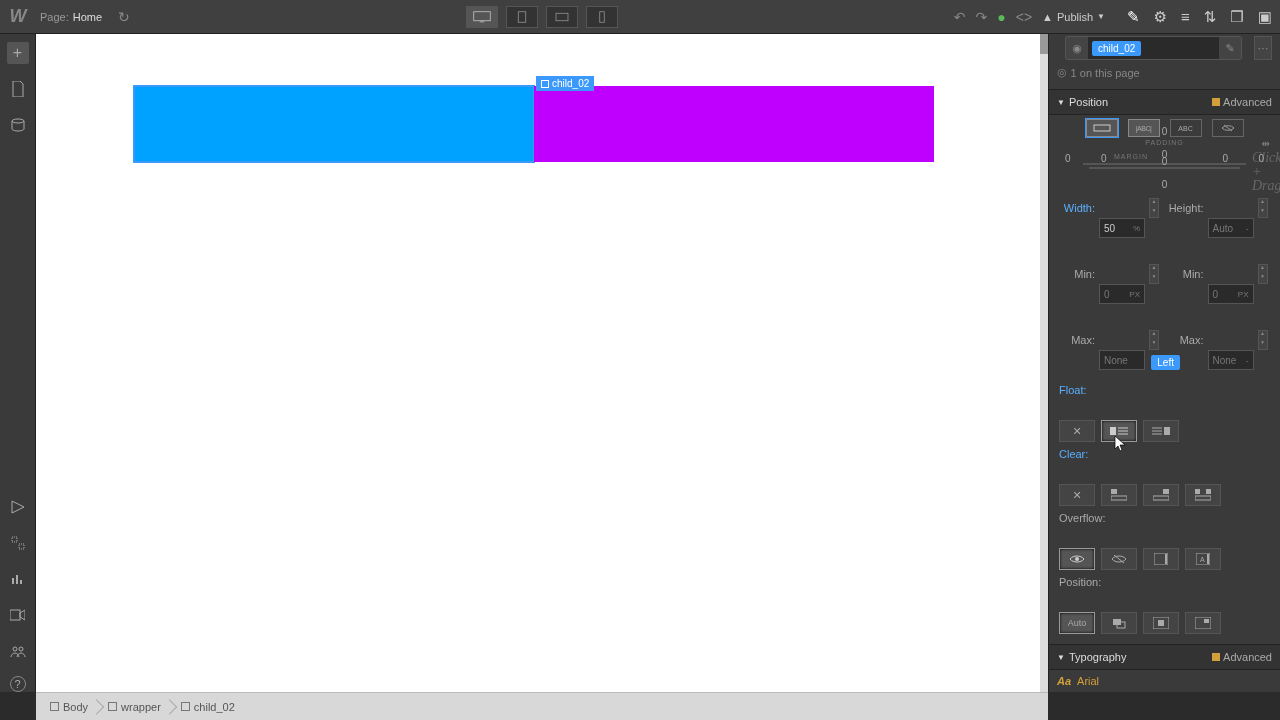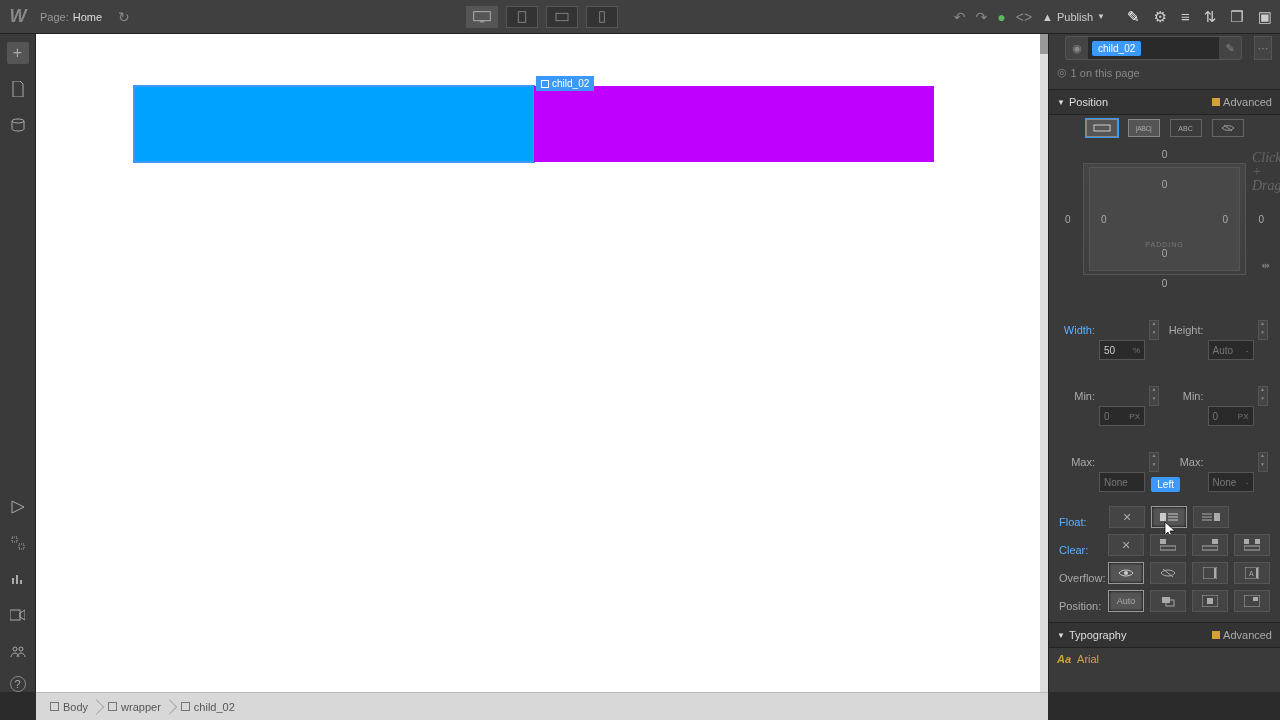--- a/index.html
+++ b/index.html
@@ -92,21 +92,21 @@
 .dunit { font-size: 8px; color: #777; }
 .dstep { width: 10px; height: 20px; background: #444; border: 1px solid #555; display: flex; flex-direction: column; }
 .dstep div { flex:1; font-size:5px; color:#888; text-align:center; line-height:1;}
 .dhalf { flex:1; display:flex; align-items:center; gap:4px;}
 
 .tooltip-float { position: absolute; background: #3b99fc; color: #fff; padding: 2px 6px; font-size: 10px; border-radius: 2px; z-index: 10; right: 100px; top: -26px; }
 
 .btn-row-4 { display: flex; gap: 6px; }
 .btn-sm { width: 36px; height: 22px; background: #444; border: 1px solid #555; display: flex; align-items: center; justify-content: center; color: #aaa; font-size: 11px; cursor: pointer; position:relative;}
 .btn-sm.active { background: #555; border-color: #999; box-shadow: inset 0 0 3px #000; }
-.row-wrap { padding: 3px 10px; display:flex; align-items:flex-end; gap:0;}
+.row-wrap { padding: 3px 10px; display:flex; align-items:flex-start; gap:24px;flex-direction:column;}
 .row-wrap .lbl { width: 50px; color: #aaa; }
 .row-wrap .lbl.blue { color: #5ab0ff; }
 .row-wrap.pos { position:relative; }
 .cursor-fake { position:absolute; width:14px; height:18px; pointer-events:none;}
 .cursor-fake svg { width:100%; height:100%; }
 
 .breadcrumb { height: 28px; background: #d8d8d8; display: flex; align-items: center; padding: 0 8px; border-top: 1px solid #bbb; position: absolute; bottom: 0; left: 36px; right: 232px; }
 .bc-item { display: flex; align-items: center; gap: 4px; color: #555; padding: 0 14px 0 6px; position: relative; font-size: 11px; cursor: pointer; }
 .bc-item::after { content: ''; position: absolute; right: 0; top: 50%; width: 10px; height: 10px; border-top: 1px solid #aaa; border-right: 1px solid #aaa; transform: translateY(-50%) rotate(45deg); }
 .bc-item:last-child::after { display: none; }

